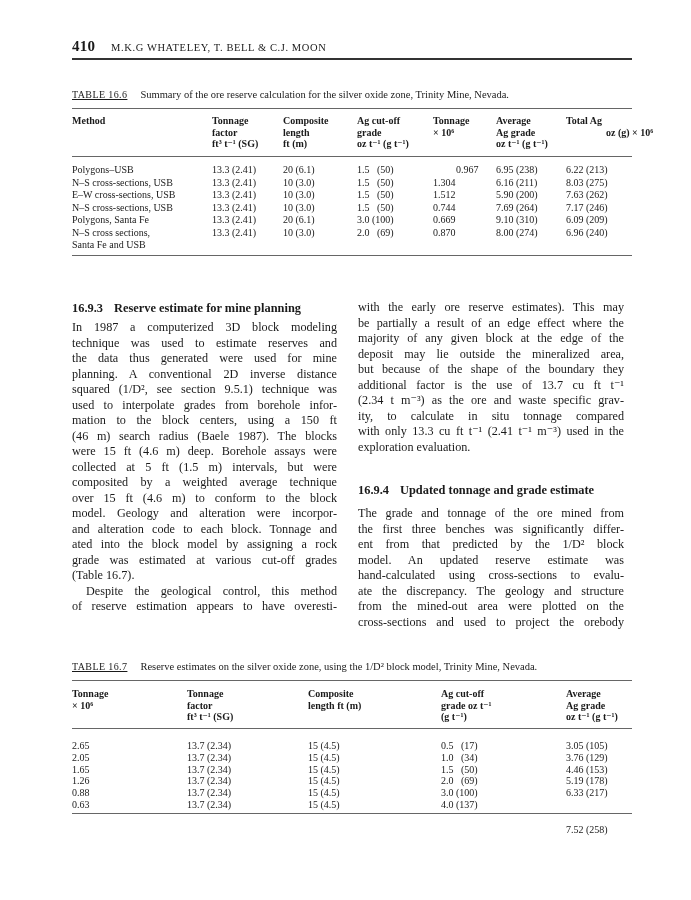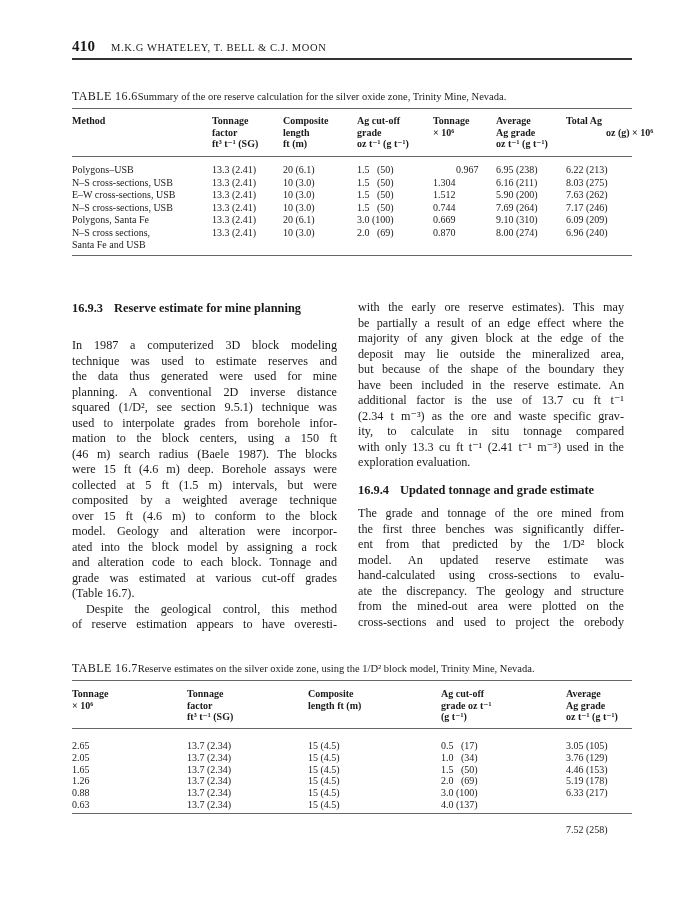--- a/index.html
+++ b/index.html
@@ -8,21 +8,21 @@
   .abs { position:absolute; }
 
   
   .runhead { left:72px; top:37px; width:560px; height:20px; }
   .pagenum { font-weight:bold; font-size:15px; letter-spacing:0.2px; }
   .authors { font-size:10.5px; letter-spacing:0.6px; margin-left:12px; font-variant:small-caps; }
   .rule-head { left:72px; top:58px; width:560px; height:1.5px; background:#333; }
 
   
   .caption { font-size:10.5px; }
-  .caption .tlabel { font-size:12px; letter-spacing:0.4px; margin-right:0; text-transform:uppercase; }
+  .caption .tlabel { font-size:10px; letter-spacing:0.4px; margin-right:13px; text-transform:uppercase;text-decoration:underline; }
   .rule { height:1.2px; background:#666; }
 
   .t6head { font-size:10px; font-weight:bold; line-height:11.5px; }
   .t6cell { font-size:10px; line-height:11.7px; white-space:nowrap; }
   .body-text { font-size:12.2px; line-height:15.5px; text-align:justify; }
   .h3 { font-size:12.4px; font-weight:bold; }
   .h3 .num { margin-right:11px; }
   .col div { white-space:nowrap; }
 </style>
 </head>
@@ -116,48 +116,47 @@
     <div class="abs t6cell" style="left: 72px; top: 239px; white-space: pre;">Santa Fe and USB</div>
   </div>
 
 <div class="abs rule" style="left:72px; top:156px; width:560px;"></div>
 <div class="abs rule" style="left:72px; top:255px; width:560px;"></div>
 
 <div class="abs h3" style="left:72px; top:301px;">
   <span class="num">16.9.3</span><span>Reserve estimate for mine planning</span>
 </div>
 
-<div class="abs body-text col" id="leftcol" style="left:72px; top:320px; width:265px;margin-top:18px;">
+<div class="abs body-text col" id="leftcol" style="left:72px; top:320px; width:265px;">
     <div style="text-align-last: justify; text-align: justify; overflow: hidden;">In 1987 a computerized 3D block modeling</div>
     <div style="text-align-last: justify; text-align: justify; overflow: hidden;">technique was used to estimate reserves and</div>
     <div style="text-align-last: justify; text-align: justify; overflow: hidden;">the data thus generated were used for mine</div>
     <div style="text-align-last: justify; text-align: justify; overflow: hidden;">planning. A conventional 2D inverse distance</div>
     <div style="text-align-last: justify; text-align: justify; overflow: hidden;">squared (1/D², see section 9.5.1) technique was</div>
     <div style="text-align-last: justify; text-align: justify; overflow: hidden;">used to interpolate grades from borehole infor-</div>
     <div style="text-align-last: justify; text-align: justify; overflow: hidden;">mation to the block centers, using a 150 ft</div>
     <div style="text-align-last: justify; text-align: justify; overflow: hidden;">(46 m) search radius (Baele 1987). The blocks</div>
     <div style="text-align-last: justify; text-align: justify; overflow: hidden;">were 15 ft (4.6 m) deep. Borehole assays were</div>
     <div style="text-align-last: justify; text-align: justify; overflow: hidden;">collected at 5 ft (1.5 m) intervals, but were</div>
     <div style="text-align-last: justify; text-align: justify; overflow: hidden;">composited by a weighted average technique</div>
     <div style="text-align-last: justify; text-align: justify; overflow: hidden;">over 15 ft (4.6 m) to conform to the block</div>
     <div style="text-align-last: justify; text-align: justify; overflow: hidden;">model. Geology and alteration were incorpor-</div>
+    <div style="text-align-last: justify; text-align: justify; overflow: hidden;">and alteration code to each block. Tonnage and</div>
     <div style="text-align-last: justify; text-align: justify; overflow: hidden;">ated into the block model by assigning a rock</div>
-    <div style="text-align-last: justify; text-align: justify; overflow: hidden;">and alteration code to each block. Tonnage and</div>
     <div style="text-align-last: justify; text-align: justify; overflow: hidden;">grade was estimated at various cut-off grades</div>
     <div style="text-align-last: left; text-align: justify; overflow: hidden;">(Table 16.7).</div>
     <div style="text-align-last: justify; text-align: justify; overflow: hidden; padding-left: 14px;">Despite the geological control, this method</div>
     <div style="text-align-last: justify; text-align: justify; overflow: hidden;">of reserve estimation appears to have overesti-</div>
   </div>
 <div class="abs body-text col" id="rightcol" style="left:358px; top:300px; width:266px;">
     <div style="text-align-last: justify; text-align: justify; overflow: hidden;">with the early ore reserve estimates). This may</div>
     <div style="text-align-last: justify; text-align: justify; overflow: hidden;">be partially a result of an edge effect where the</div>
     <div style="text-align-last: justify; text-align: justify; overflow: hidden;">majority of any given block at the edge of the</div>
     <div style="text-align-last: justify; text-align: justify; overflow: hidden;">deposit may lie outside the mineralized area,</div>
     <div style="text-align-last: justify; text-align: justify; overflow: hidden;">but because of the shape of the boundary they</div>
-    <div style="text-align-last: justify; text-align: justify; overflow: hidden;">have been included in the reserve estimate. An</div>
     <div style="text-align-last: justify; text-align: justify; overflow: hidden;">additional factor is the use of 13.7 cu ft t⁻¹</div>
     <div style="text-align-last: justify; text-align: justify; overflow: hidden;">(2.34 t m⁻³) as the ore and waste specific grav-</div>
     <div style="text-align-last: justify; text-align: justify; overflow: hidden;">ity, to calculate in situ tonnage compared</div>
     <div style="text-align-last: justify; text-align: justify; overflow: hidden;">with only 13.3 cu ft t⁻¹ (2.41 t⁻¹ m⁻³) used in the</div>
     <div style="text-align-last: left; text-align: justify; overflow: hidden;">exploration evaluation.</div>
   </div>
 
 <div class="abs h3" style="left:358px; top:483px;">
   <span class="num">16.9.4</span><span>Updated tonnage and grade estimate</span>
 </div>

